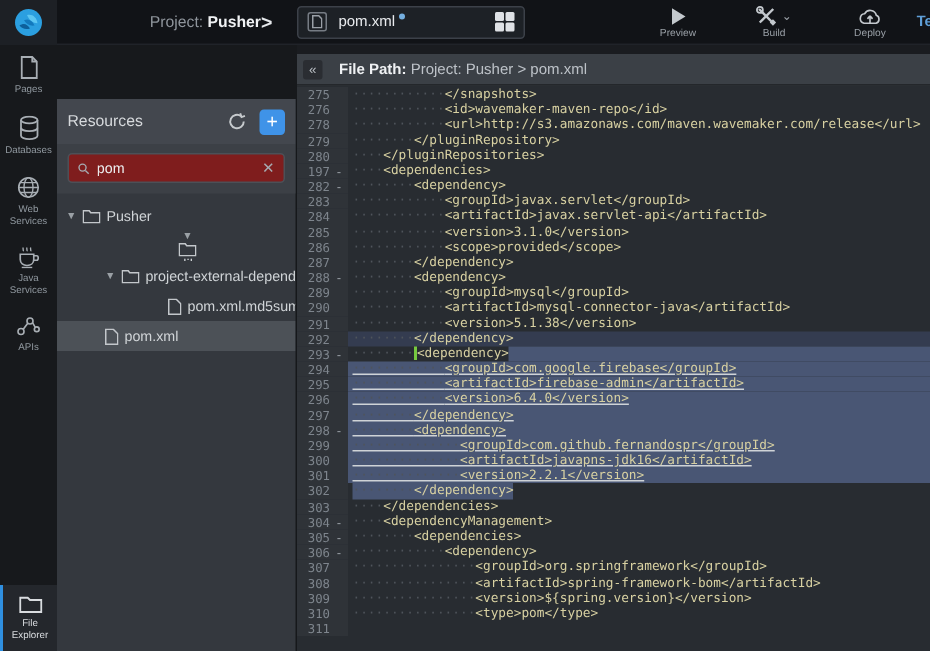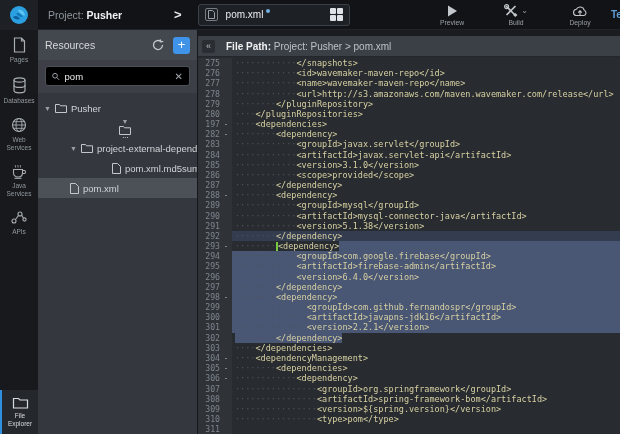--- a/index.html
+++ b/index.html
@@ -2,21 +2,21 @@
 <html><head>
 <meta charset="utf-8">
 <style>
   * { box-sizing: border-box; margin: 0; padding: 0; }
   html,body { width:620px; height:434px; overflow:hidden; }
   body { font-family:"Liberation Sans", sans-serif; background:#17191c; color:#cfd3d7; }
 
   
   .topbar { height:30px; display:flex; align-items:center; background:#111317; border-bottom:1px solid #202329; position:relative; }
   .logo-cell { width:38px; height:30px; background:#1d2025; display:flex; align-items:center; justify-content:center; flex:none; }
-  .project { margin-left:10px; width:126px; font-size:10.5px; white-space:nowrap; }
+  .project { margin-left:10px; width:126px; font-size:10.5px; white-space:nowrap;text-align:right; }
   .project .plabel { color:#8f959c; }
   .project .pname { color:#f0f2f4; font-weight:bold; }
   .crumb-chev { color:#e6e9ec; font-size:13px; font-weight:bold; margin:0 4px 0 0; }
   .tab { margin-left:12px; height:22px; width:152px; background:#1d2126; border:1px solid #3c4149; border-radius:3px; display:flex; align-items:center; padding:0 6px; }
   .tab-ficon { width:13px; height:13px; border:1px solid #767c84; border-radius:2px; display:flex; align-items:center; justify-content:center; flex:none; }
   .tab-name { margin-left:8px; font-size:10px; color:#e9ebee; }
   .dirty-dot { width:4px; height:4px; border-radius:50%; background:#74aede; margin-left:3px; position:relative; top:-4px; }
   .grid-icon { margin-left:auto; width:13px; height:13px; display:grid; grid-template-columns:6px 6px; grid-template-rows:6px 6px; gap:1px; }
   .grid-icon span { background:#dfe2e6; border-radius:1px; }
   .actions { margin-left:auto; display:flex; gap:22px; align-items:center; margin-right:10px; }
@@ -30,27 +30,27 @@
   .main { display:flex; height:404px; }
 
   
   .iconbar { width:38px; background:#17191c; flex:none; display:flex; flex-direction:column; position:relative; }
   .rail-item { display:flex; flex-direction:column; align-items:center; padding:7px 0 6px 0; cursor:pointer; }
   .rail-item .rlabel { font-size:6.5px; color:#9199a0; text-align:center; line-height:7.5px; margin-top:3px; width:36px; }
   .rail-bottom { margin-top:auto; background:#24272c; border-left:2px solid #2f8fe0; padding:6px 0 7px 0; }
   .rail-bottom .rlabel { color:#d9dcdf; }
 
   
-  .resources { width:160px; background:#34383e; flex:none; display:flex; flex-direction:column; border-right:1px solid #16181b; }
+  .resources { width:160px; background:#34383e; flex:none; display:flex; flex-direction:column; border-right:1px solid #16181b;margin-top:36px; }
   .res-header { height:30px; background:#43474e; display:flex; align-items:center; padding:0 7px; flex:none; }
   .res-title { font-size:10.5px; color:#d6d9dc; flex:1; }
   .refresh-btn { width:14px; height:14px; margin-right:8px; cursor:pointer; display:flex; align-items:center; justify-content:center; }
   .plus-btn { width:17px; height:17px; background:#3f93e8; border-radius:3px; color:#fff; font-size:13px; line-height:15px; text-align:center; cursor:pointer; }
   .search-wrap { padding:6px 7px 7px 7px; background:#3c4046; flex:none; }
-  .search-box { height:20px; background:#000000; border:1px solid #4c5057; border-radius:3px; display:flex; align-items:center; padding:0 6px; }
+  .search-box { height:20px; background:#7f1d1d; border:1px solid #4c5057; border-radius:3px; display:flex; align-items:center; padding:0 6px; }
   .search-box input { background:transparent; border:none; outline:none; color:#eceeef; font-size:9.5px; width:100%; margin-left:5px; font-family:"Liberation Sans",sans-serif; }
   .clear-x { color:#a6abb1; font-size:10px; cursor:pointer; flex:none; }
   .tree { flex:1; padding-top:5px; overflow:hidden; }
   .tree-row { height:20px; display:flex; align-items:center; font-size:9.5px; color:#d0d4d7; white-space:nowrap; overflow:hidden; cursor:pointer; }
   .tree-row.selected { background:#4c5157; }
   .tw { margin-right:4px; flex:none; display:flex; align-items:center; }
   .chev-down { color:#9aa0a5; font-size:7px; margin-right:4px; flex:none; }
 
   
   .editor { flex:1; display:flex; flex-direction:column; min-width:0; background:#282c31; }
@@ -64,21 +64,21 @@
   .code { flex:1; font-family:"DejaVu Sans Mono", monospace; font-size:8.5px; padding-top:1px; overflow:hidden; }
   .line { display:flex; height:10.18px; line-height:10.18px; white-space:pre; }
   .gutter { width:34px; flex:none; background:#2f3338; display:flex; font-size:8.2px; }
   .gutter .num { width:22px; text-align:right; color:#7e858d; }
   .gutter .fold { width:12px; text-align:center; color:#9aa0a6; }
   .content { flex:1; display:flex; padding-left:3px; min-width:0; }
   .lead { white-space:pre; }
   .dots { color:#4f545b; }
   .txt { color:#d8d1a2; }
   .fill { flex:1; }
-  .hl-full { background:#495674; }
+  .hl-full { background:#495674;text-decoration:underline; }
   .hl-faint { background:#343c50; }
   .lead.hl-text { background:#495674; }
   .fill.hl-tail { background:#495674; }
   .caret { display:inline-block; width:2px; height:9px; background:#76c93f; vertical-align:middle; }
 
   svg { display:block; }
 </style>
 </head>
 <body>
 
@@ -271,21 +271,20 @@
     <div class="editor-strip"></div>
     <div class="editor-header">
       <span class="collapse-btn">«</span>
       <span class="fpath">
         <span class="fplabel">File Path:</span><span class="fpvalue"> Project: Pusher &gt; pom.xml</span>
       </span>
     </div>
     <div class="code">
         <div class="line"><span class="gutter"><span class="num">275</span><span class="fold"></span></span><span class="content"><span class="lead"><span class="dots">············</span><span class="txt">&lt;/snapshots&gt;</span></span><span class="fill"></span></span></div>
         <div class="line"><span class="gutter"><span class="num">276</span><span class="fold"></span></span><span class="content"><span class="lead"><span class="dots">············</span><span class="txt">&lt;id&gt;wavemaker-maven-repo&lt;/id&gt;</span></span><span class="fill"></span></span></div>
-        <div class="line"><span class="gutter"><span class="num">277</span><span class="fold"></span></span><span class="content"><span class="lead"><span class="dots">············</span><span class="txt">&lt;name&gt;wavemaker-maven-repo&lt;/name&gt;</span></span><span class="fill"></span></span></div>
         <div class="line"><span class="gutter"><span class="num">278</span><span class="fold"></span></span><span class="content"><span class="lead"><span class="dots">············</span><span class="txt">&lt;url&gt;http://s3.amazonaws.com/maven.wavemaker.com/release&lt;/url&gt;</span></span><span class="fill"></span></span></div>
         <div class="line"><span class="gutter"><span class="num">279</span><span class="fold"></span></span><span class="content"><span class="lead"><span class="dots">········</span><span class="txt">&lt;/pluginRepository&gt;</span></span><span class="fill"></span></span></div>
         <div class="line"><span class="gutter"><span class="num">280</span><span class="fold"></span></span><span class="content"><span class="lead"><span class="dots">····</span><span class="txt">&lt;/pluginRepositories&gt;</span></span><span class="fill"></span></span></div>
         <div class="line"><span class="gutter"><span class="num">197</span><span class="fold">-</span></span><span class="content"><span class="lead"><span class="dots">····</span><span class="txt">&lt;dependencies&gt;</span></span><span class="fill"></span></span></div>
         <div class="line"><span class="gutter"><span class="num">282</span><span class="fold">-</span></span><span class="content"><span class="lead"><span class="dots">········</span><span class="txt">&lt;dependency&gt;</span></span><span class="fill"></span></span></div>
         <div class="line"><span class="gutter"><span class="num">283</span><span class="fold"></span></span><span class="content"><span class="lead"><span class="dots">············</span><span class="txt">&lt;groupId&gt;javax.servlet&lt;/groupId&gt;</span></span><span class="fill"></span></span></div>
         <div class="line"><span class="gutter"><span class="num">284</span><span class="fold"></span></span><span class="content"><span class="lead"><span class="dots">············</span><span class="txt">&lt;artifactId&gt;javax.servlet-api&lt;/artifactId&gt;</span></span><span class="fill"></span></span></div>
         <div class="line"><span class="gutter"><span class="num">285</span><span class="fold"></span></span><span class="content"><span class="lead"><span class="dots">············</span><span class="txt">&lt;version&gt;3.1.0&lt;/version&gt;</span></span><span class="fill"></span></span></div>
         <div class="line"><span class="gutter"><span class="num">286</span><span class="fold"></span></span><span class="content"><span class="lead"><span class="dots">············</span><span class="txt">&lt;scope&gt;provided&lt;/scope&gt;</span></span><span class="fill"></span></span></div>
         <div class="line"><span class="gutter"><span class="num">287</span><span class="fold"></span></span><span class="content"><span class="lead"><span class="dots">········</span><span class="txt">&lt;/dependency&gt;</span></span><span class="fill"></span></span></div>

